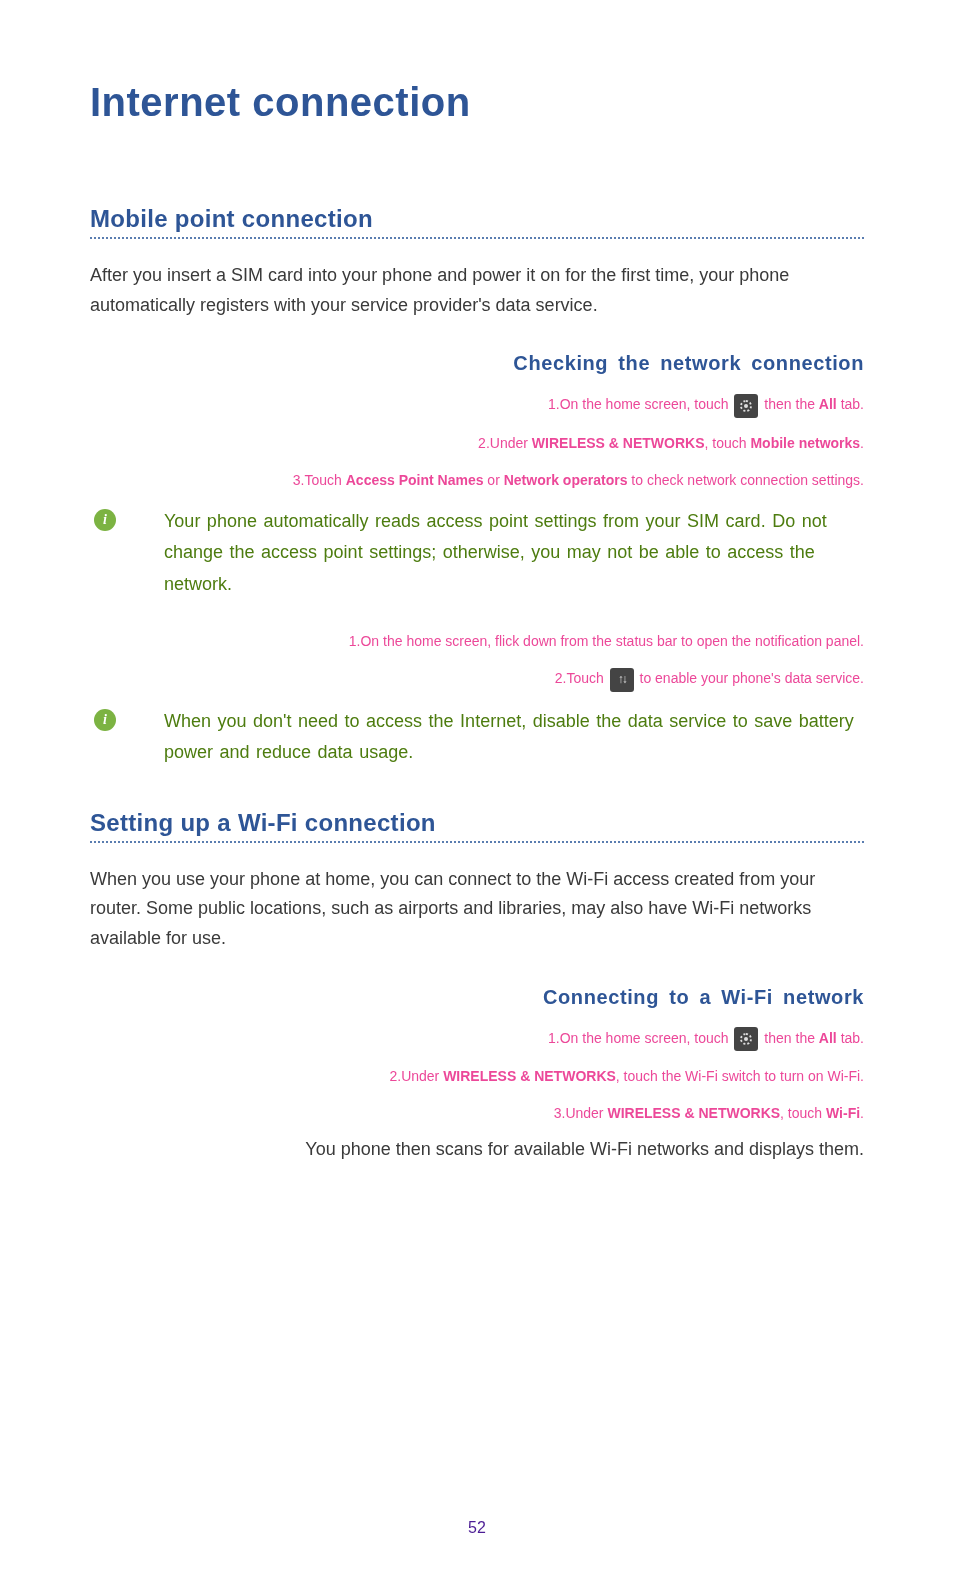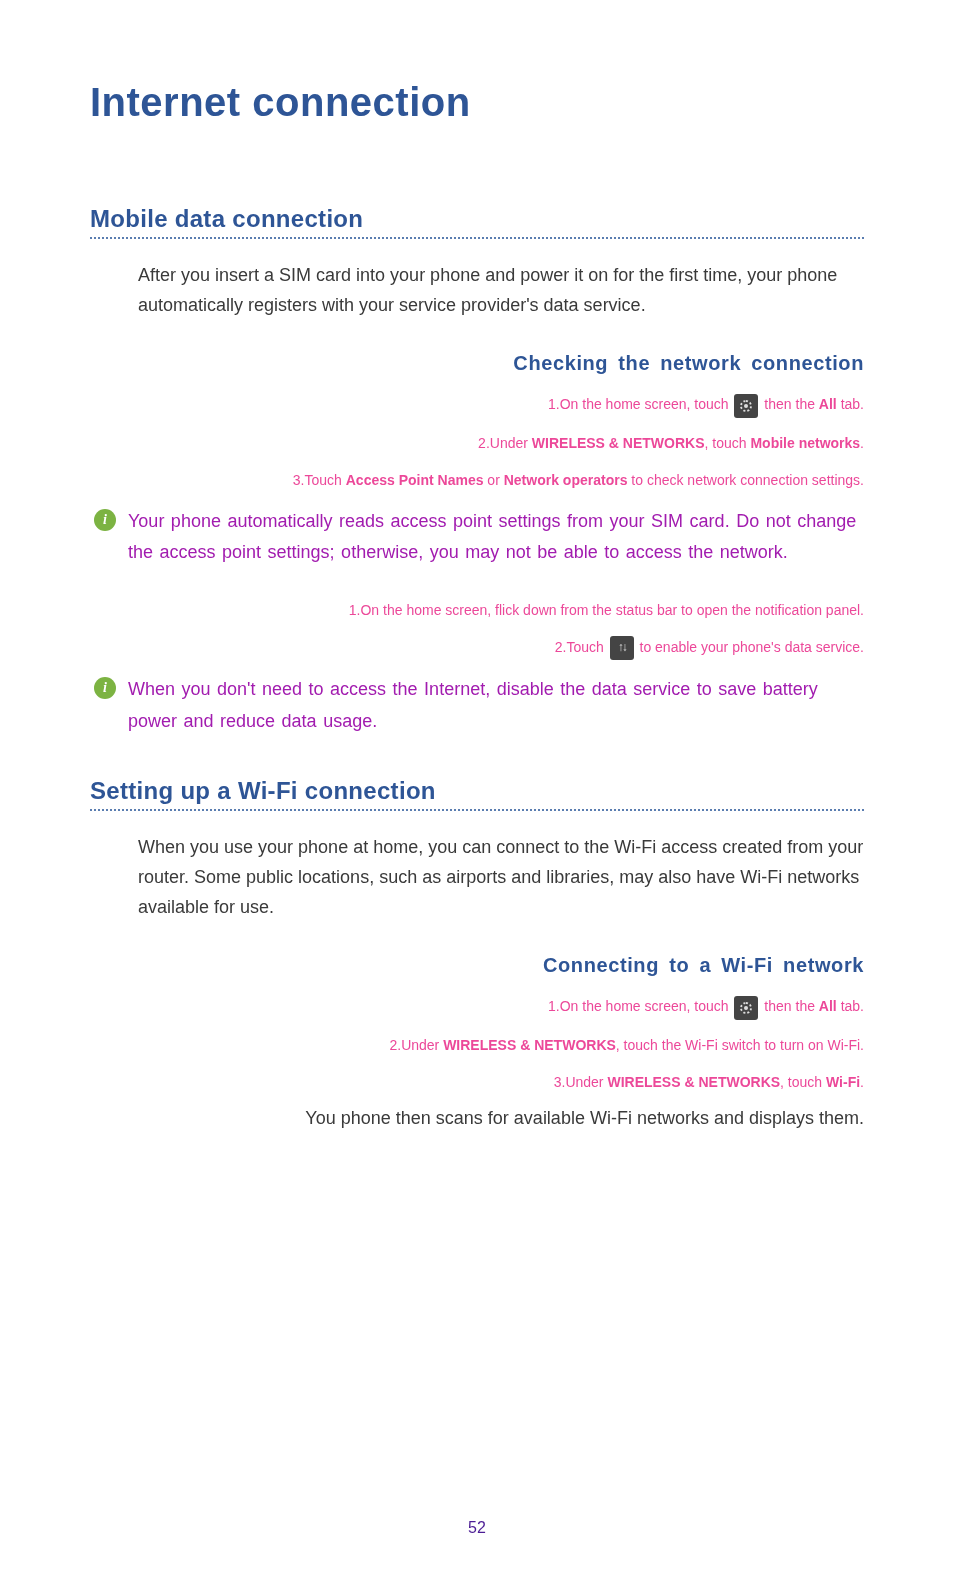--- a/index.html
+++ b/index.html
@@ -33,21 +33,20 @@
       border: none;
       border-top: 2px dotted #5a7db0;
       margin-bottom: 22px;
       margin-top: 2px;
     }
     .body-text {
       color: #3a3a3a;
       font-size: 18px;
       line-height: 1.65;
       margin-bottom: 32px;
-      margin-left: 48px;
     }
     .sub-heading {
       color: #2e5596;
       font-size: 20px;
       font-weight: bold;
       margin-bottom: 18px;
       letter-spacing: 0.6px;
       word-spacing: 4px;
       text-align: right;
     }
@@ -94,25 +93,26 @@
       font-weight: bold;
       font-family: Georgia, serif;
       font-size: 14px;
       text-align: center;
       line-height: 22px;
       margin-right: 12px;
       margin-top: 3px;
       margin-left: 4px;
     }
     .note-text {
-      color: #a21caf;
+      color: #4d7c0f;
       font-size: 18px;
       line-height: 1.75;
       flex: 1;
       word-spacing: 1.5px;
+      margin-left: 36px;
     }
     .section-block {
       margin-bottom: 40px;
     }
     .inline-icon {
       display: inline-block;
       vertical-align: middle;
       width: 24px;
       height: 24px;
       background: #444;
@@ -161,21 +161,21 @@
       color: #4c1d95;
       font-size: 16px;
     }
   </style>
 </head>
 <body>
 
 <h1 class="page-title">Internet connection</h1>
 
 <div class="section-block">
-  <h2 class="section-heading">Mobile data connection</h2>
+  <h2 class="section-heading">Mobile point connection</h2>
   <hr class="dotted-line">
   <p class="body-text">After you insert a SIM card into your phone and power it on for the first time, your phone automatically registers with your service provider's data service.</p>
 
   <h3 class="sub-heading">Checking the network connection</h3>
 
   <p class="step">
     <span class="num">1.</span><span>On the home screen, touch </span><span class="inline-icon settings-icon"></span><span> then the </span><span class="bold">All</span><span> tab.</span>
   </p>
 
   <p class="step">

